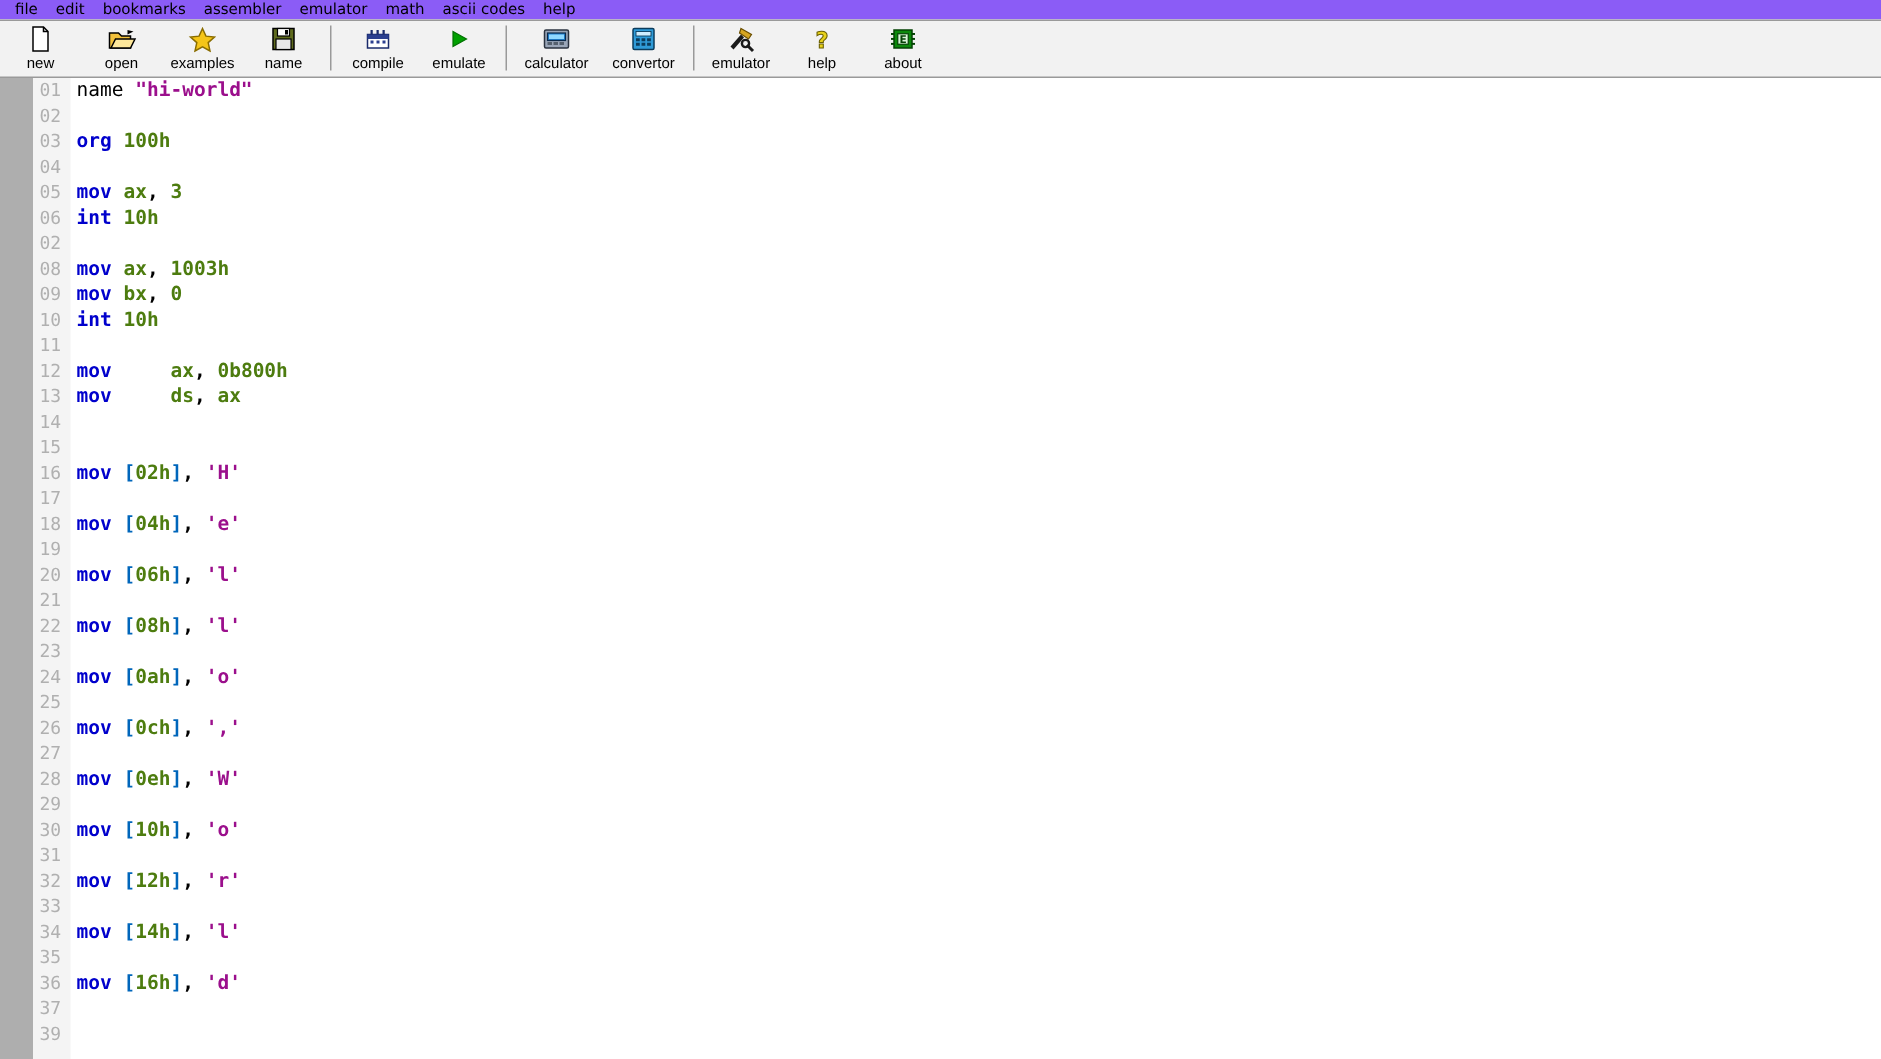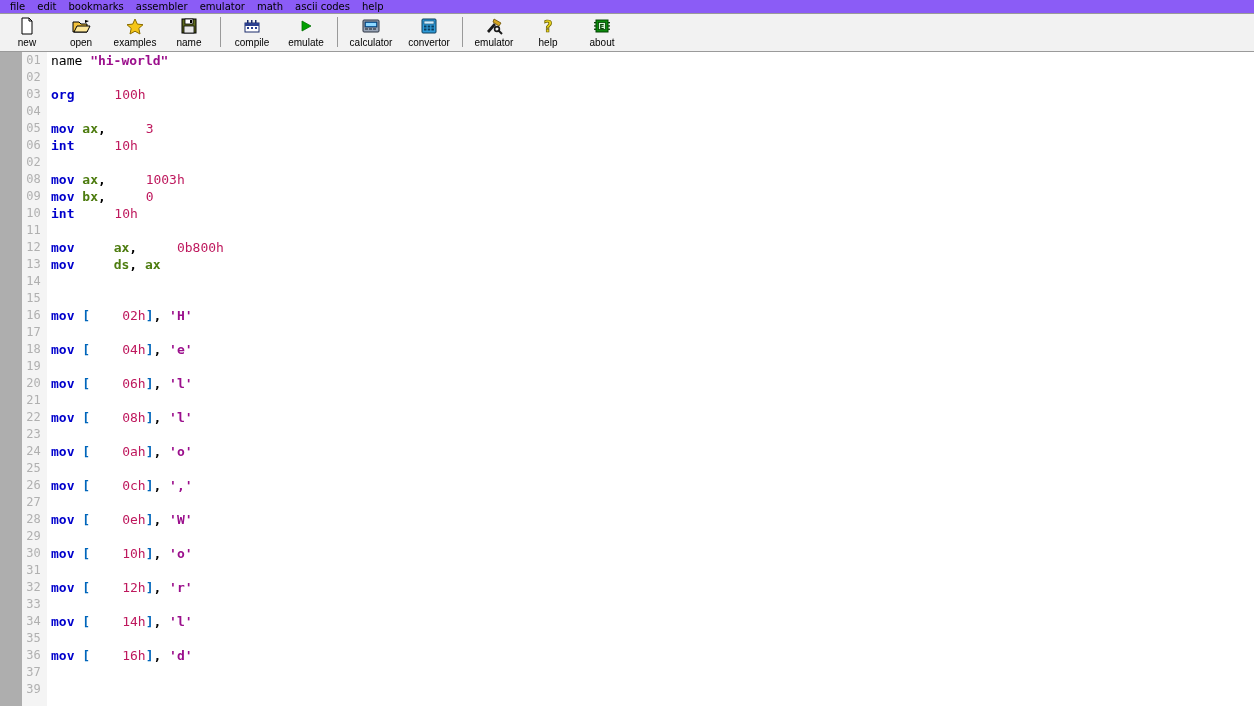--- a/index.html
+++ b/index.html
@@ -145,21 +145,21 @@
     left: 51px;
     font-family: "DejaVu Sans Mono", monospace;
     font-size: 13px;
     line-height: 17px;
     color: #000000;
     white-space: pre;
     letter-spacing: 0px;
   }
   .tok-kw   { color: #0000cc; font-weight: bold; }
   .tok-reg  { color: #4d7c0f; font-weight: bold; }
-  .tok-num  { color: #be185d; font-weight: normal; margin-left: 32px; }
+  .tok-num  { color: #4d7c0f; font-weight: bold; }
   .tok-str  { color: #9b0f8c; font-weight: bold; }
   .tok-brk  { color: #0066bb; font-weight: bold; }
   .tok-pln  { color: #000000; font-weight: normal; }
   .tok-punc { color: #000000; font-weight: bold; }
 </style>
 </head>
 <body>
 
 <div id="app">
 

